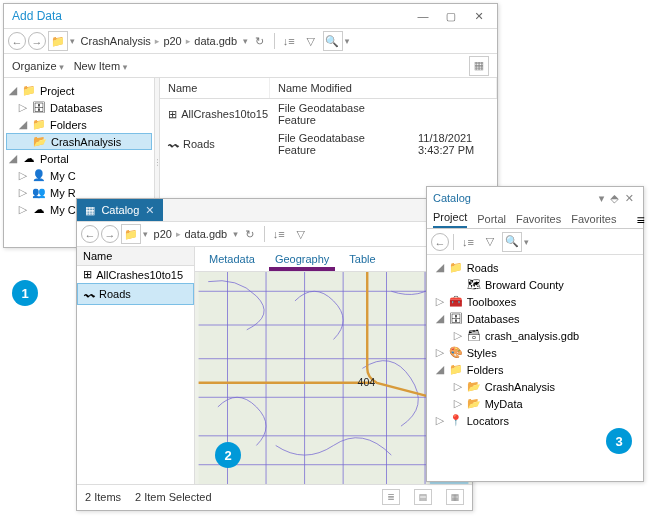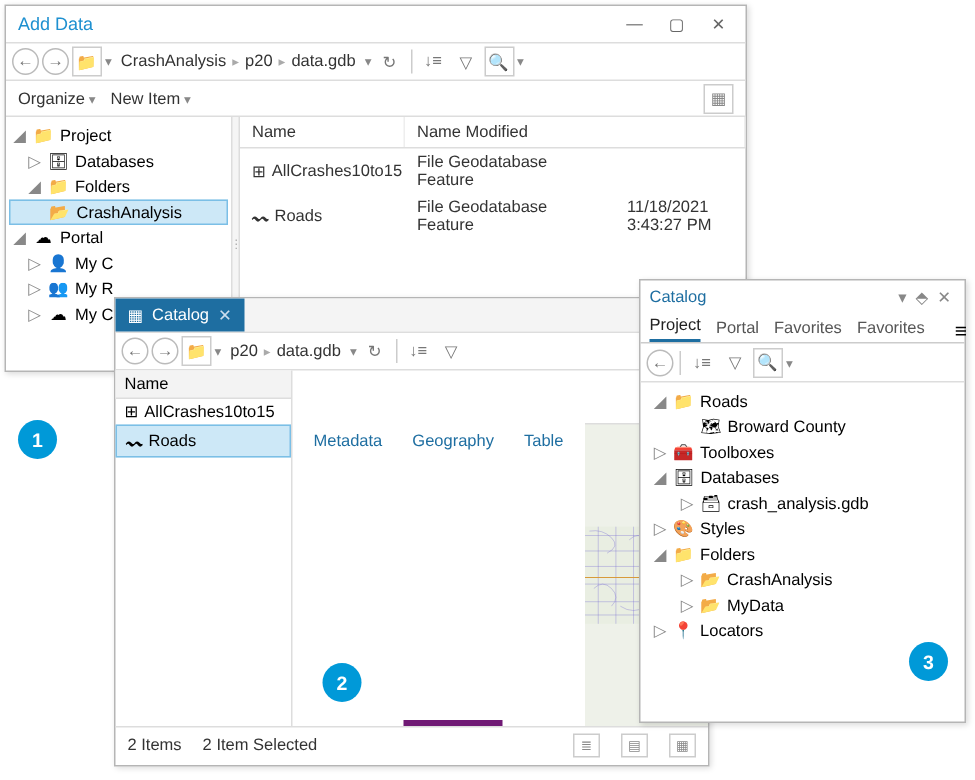--- a/index.html
+++ b/index.html
@@ -37,21 +37,21 @@
   .c1 { width: 110px; } .c2 { width: 140px; } .c3 { flex:1; }
   .badge { position: absolute; width: 26px; height: 26px; border-radius: 50%; background: #0099d8; color: #fff; display: flex; align-items: center; justify-content: center; font-size: 13px; font-weight: 600; z-index: 50; }
   
   .w2-tab { background: #1e6ea1; color: #fff; display: inline-flex; align-items: center; height: 22px; padding: 0 8px; gap: 6px; }
   .w2-tab .x { color: #cde; }
   .w2-body { display: flex; height: calc(100% - 26px - 26px - 22px); }
   .w2-left { width: 118px; border-right: 1px solid #ddd; }
   .w2-left .hcell { background: #f3f3f3; padding: 3px 6px; border-bottom:1px solid #ddd;}
   .w2-left .lrow { display:flex; align-items:center; gap:4px; padding:2px 6px; }
   .w2-left .lrow.sel { background:#cde8f7; border:1px solid #7bbfe6; }
-  .w2-right { flex:1; display:flex; flex-direction:row;margin-top:35px; }
+  .w2-right { flex:1; display:flex; flex-direction:column; }
   .w2-tabs { display:flex; gap:8px; padding:4px 8px 0 8px; color:#1e6ea1; }
   .w2-tabs .t { padding: 2px 6px; }
   .w2-tabs .t.active { border-bottom:4px solid #701a75; }
   .map { flex:1; background:#eef1e9; position:relative; overflow:hidden; border-top:1px solid #ddd; }
   .map svg { width:100%; height:100%; }
   .w2-status { height: 24px; display:flex; align-items:center; padding:0 8px; gap:14px; border-top:1px solid #ddd; color:#333; }
   .w2-status .spacer { flex:1; }
   .mini-btn { width:18px; height:16px; border:1px solid #ccc; display:flex; align-items:center; justify-content:center; font-size:9px; color:#888; }
   
   .w3-title { display:flex; align-items:center; height:22px; padding:0 6px; color:#1e6ea1; }

